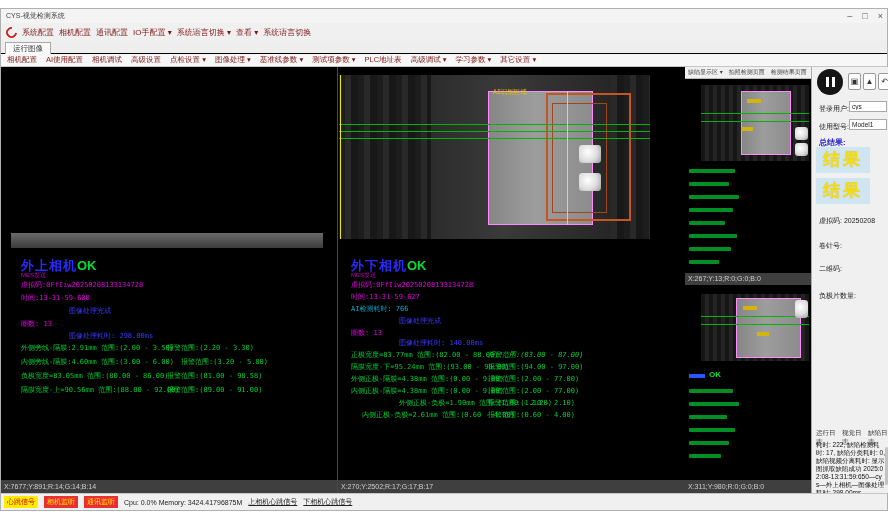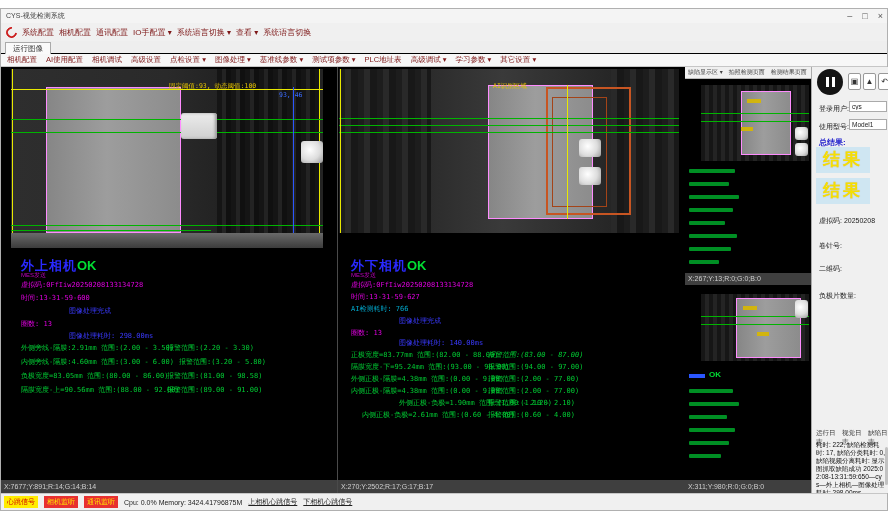--- a/index.html
+++ b/index.html
@@ -50,21 +50,21 @@
   .olabel { position:absolute; font-size:6.5px; color:#e6c300; white-space:nowrap;
             font-family:"DejaVu Sans Mono", monospace; }
   .blabel { position:absolute; font-size:6.5px; color:#3a6bff; white-space:nowrap;
             font-family:"DejaVu Sans Mono", monospace; }
   .connector { position:absolute; background:linear-gradient(180deg,#ececec,#cfcfcf);
                border-radius:3px; box-shadow:inset -2px 0 3px #999; }
   .blob { position:absolute; background:radial-gradient(circle at 40% 40%, #fff 0%, #ddd 55%, #9a9a9a 100%);
           border-radius:3px; }
   .floor { position:absolute; left:10px; top:166px; width:312px; height:15px;
            background:linear-gradient(180deg,#6a6a6a,#3c3c3c); }
-  .img-center { left:1px; top:2px; width:340px; height:164px;
+  .img-center { left:1px; top:8px; width:311px; height:164px;
     background:repeating-linear-gradient(90deg,#1d1d1d 0 6px,#292929 6px 12px,#181818 12px 19px); }
   .center-light { position:absolute; left:92px; top:0; width:180px; height:164px;
     background:linear-gradient(90deg,#2c2c2c,#3a3a3a 40%,#262626); }
   .orange-rect { position:absolute; border:2px solid #c75522; }
   .orange-rect.inner { border-width:1px; border-color:#a44418; }
 
   
   .cam-title { position:absolute; font:bold 13px "Liberation Sans", sans-serif; color:#2a2aff;
                white-space:nowrap; letter-spacing:1px; }
   .cam-title .ok { color:#00dd33; letter-spacing:0; }
@@ -159,52 +159,36 @@
       <span class="tool-item">测试项参数 ▾</span>
       <span class="tool-item">PLC地址表</span>
       <span class="tool-item">高级调试 ▾</span>
       <span class="tool-item">学习参数 ▾</span>
       <span class="tool-item">其它设置 ▾</span>
     </div>
 
     <div class="main">
 
       <div class="view left">
-        <div class="img img-left">
-          <div class="machinery" style="left:206px; width:106px;"></div>
-          <div class="cell" style="left:35px; top:18px; width:135px; height:146px;"></div>
-          <div class="vline yellow" style="left:1px; top:0; height:164px;"></div>
-          <div class="vline yellow" style="left:308px; top:0; height:164px;"></div>
-          <div class="hline yellow" style="left:0; top:20px; width:312px;"></div>
-          <div class="hline greenl" style="left:0; top:50px; width:312px;"></div>
-          <div class="hline greenl" style="left:0; top:63px; width:312px;"></div>
-          <div class="hline greenl" style="left:0; top:156px; width:312px;"></div>
-          <div class="hline greenl" style="left:0; top:161px; width:200px;"></div>
-          <div class="vline bluel" style="left:282px; top:18px; height:146px;"></div>
-          <div class="connector" style="left:170px; top:44px; width:36px; height:26px;"></div>
-          <div class="blob" style="left:290px; top:72px; width:22px; height:22px;"></div>
-          <div class="olabel" style="left:158px; top:13px;">固定阈值:93, 动态阈值:100</div>
-          <div class="blabel" style="left:268px; top:22px;">93, 46</div>
-        </div>
         <div class="floor"></div>
 
         <div class="cam-title" style="left:20px; top:190px;">
           <span>外上相机</span><span class="ok">OK</span>
         </div>
         <div class="t-mes" style="left:20px; top:204px;">MES发送</div>
         <div class="t-mag" style="left:20px; top:213px;">虚拟码:0FfIiw20250208133134728</div>
         <div class="t-mag" style="left:20px; top:226px;">时间:13-31-59-600</div>
         <div class="t-blue" style="left:20px; top:239px;">图像处理完成</div>
         <div class="t-mag" style="left:20px; top:252px;">圈数: 13</div>
         <div class="t-blue" style="left:20px; top:264px;">图像处理耗时: 298.00ms</div>
 
         <div class="t-green" style="left:20px; top:276px;">外侧旁线-隔膜:2.91mm 范围:(2.00 - 3.50)</div>
         <div class="t-green" style="left:166px; top:276px;">报警范围:(2.20 - 3.30)</div>
         <div class="t-green" style="left:20px; top:290px;">内侧旁线-隔膜:4.60mm 范围:(3.00 - 6.00)</div>
-        <div class="t-green" style="left:178px; top:290px;">报警范围:(3.20 - 5.80)</div>
+        <div class="t-green" style="left:168px; top:290px;padding-left:12px;">报警范围:(3.20 - 5.80)</div>
         <div class="t-green" style="left:20px; top:304px;">负极宽度=83.05mm 范围:(80.00 - 86.00)</div>
         <div class="t-green" style="left:166px; top:304px;">报警范围:(81.00 - 98.58)</div>
         <div class="t-green" style="left:20px; top:318px;">隔膜宽度-上=90.56mm 范围:(88.00 - 92.00)</div>
         <div class="t-green" style="left:166px; top:318px;">报警范围:(89.00 - 91.00)</div>
 
         <div class="coordbar" style="left:0; top:413px; width:336px;">X:7677;Y:891;R:14;G:14;B:14</div>
       </div>
       <div class="vsep" style="left:336px;"></div>
 
       <div class="view center">

